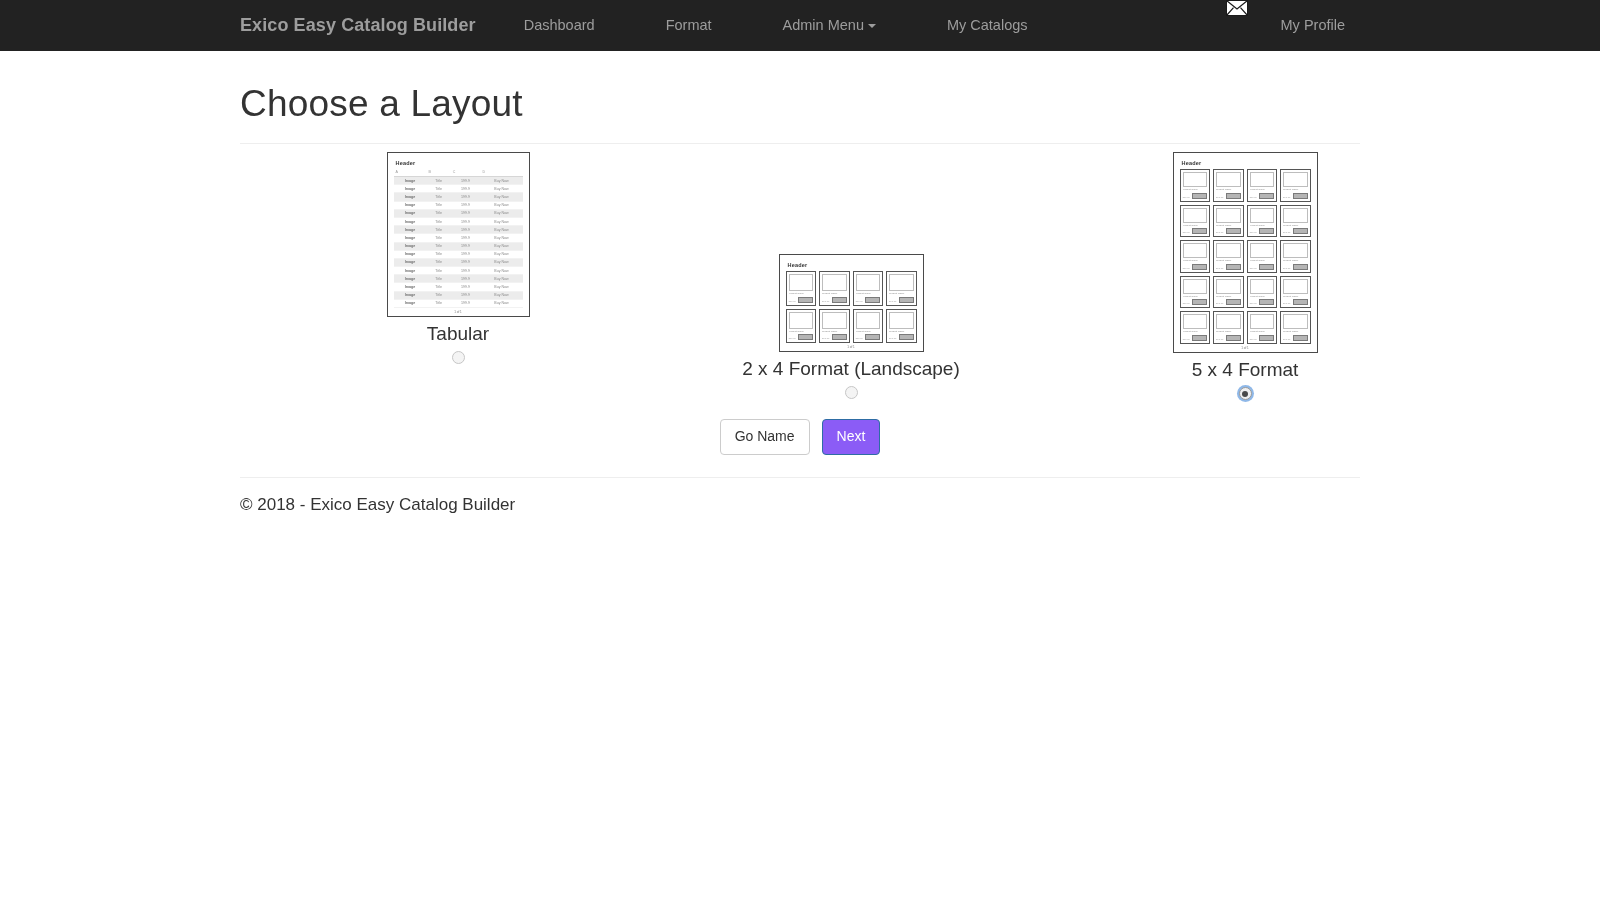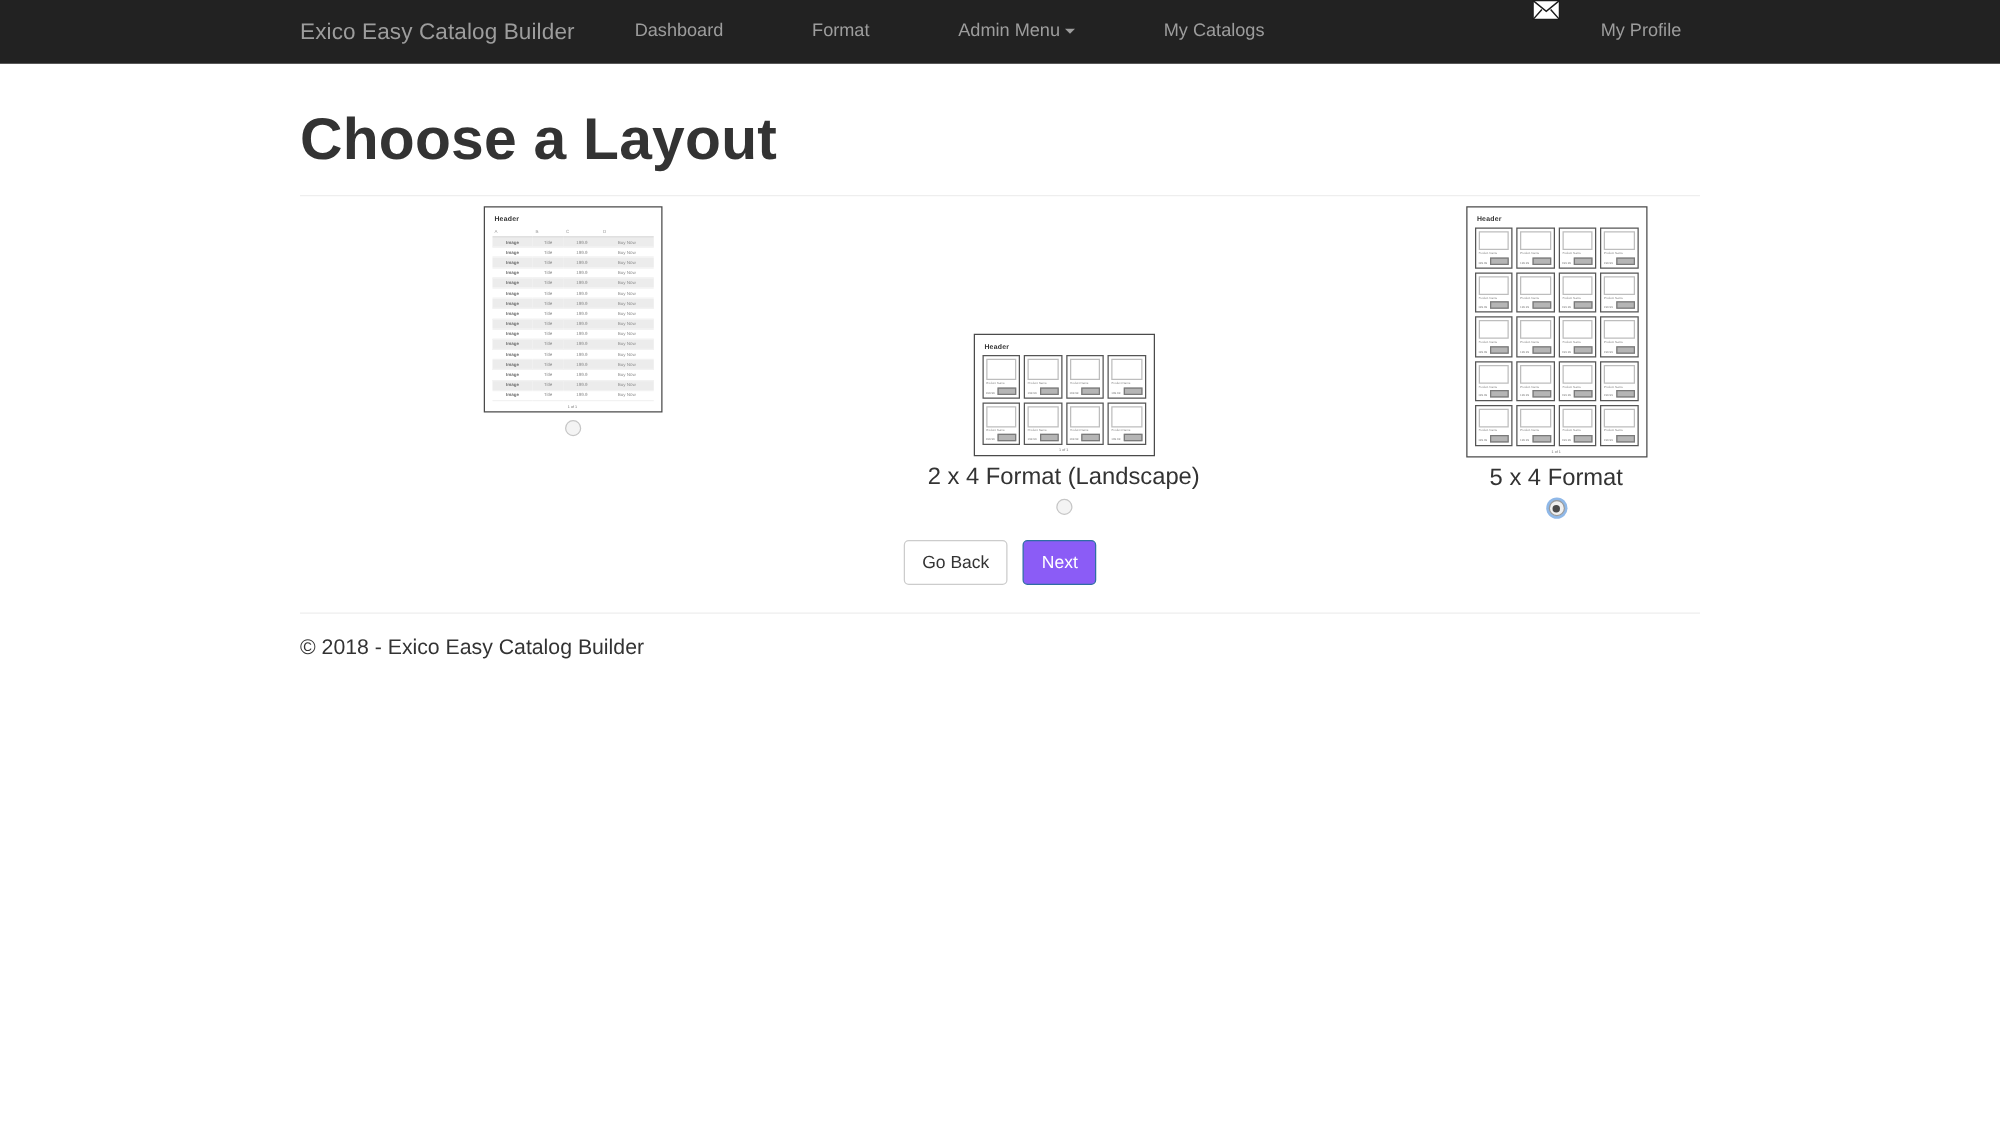--- a/index.html
+++ b/index.html
@@ -28,20 +28,21 @@
     position: relative;
   }
   .brand {
     color: #9d9d9d;
     font-size: 18px;
     line-height: 51px;
     padding: 0 15px 0 0;
     text-decoration: none;
     white-space: nowrap;
     letter-spacing: .1px;
+    font-weight: bold;
   }
   .nav-links { display: flex; align-items: center; margin-left: 18px; gap: 41px; }
   .nav-link {
     color: #9d9d9d;
     font-size: 14.5px;
     line-height: 51px;
     padding: 0 15px;
     text-decoration: none;
     white-space: nowrap;
   }
@@ -66,22 +67,22 @@
     align-items: center;
   }
 
   
   .container {
     width: 1120px;
     margin: 0 auto;
     padding-top: 12px;
   }
   h1.page-title {
-    font-size: 47px;
-    font-weight: bold;
+    font-size: 37px;
+    font-weight: normal;
     color: #333333;
     margin: 20px 0 10px 0;
     letter-spacing: .2px;
   }
   .hr {
     border: 0;
     border-top: 1px solid #eeeeee;
     margin: 18px 0 0 0;
   }
 
@@ -398,20 +399,21 @@
                   <td class="b">Image</td>
                   <td>Title</td>
                   <td>199.9</td>
                   <td>Buy Now</td>
                 </tr>
               </tbody>
           </table>
           <div class="thumb-footer">1 of 1</div>
         </div>
       </div>
+      <div class="layout-label">Tabular</div>
       <div class="radio-wrap">
         <span class="radio"></span>
       </div>
     </div>
 
     <div class="layout-col c2">
       <div class="thumb-wrap">
         <div class="thumb">
           <div class="thumb-header">Header</div>
           <div class="grid g2x4" id="grid-2x4">
@@ -660,19 +662,19 @@
       </div>
       <div class="layout-label">5 x 4 Format</div>
       <div class="radio-wrap">
         <span class="radio selected"></span>
       </div>
     </div>
 
   </div>
 
   <div class="actions">
-    <button class="btn btn-default">Go Back</button>
+    <button class="btn btn-default">Go Name</button>
     <button class="btn btn-primary">Next</button>
   </div>
 
   <hr class="footer-hr">
   <div class="footer-text">© 2018 - Exico Easy Catalog Builder</div>
 </div>
 
 </body></html>

